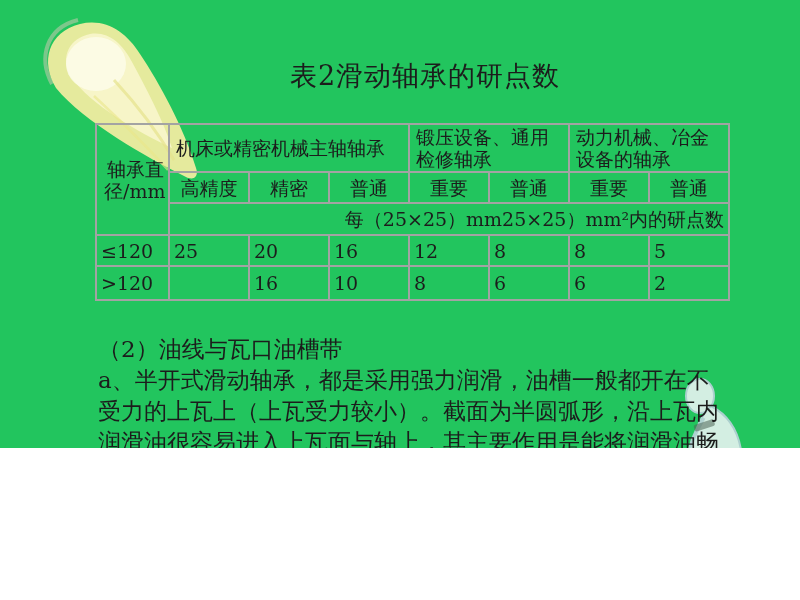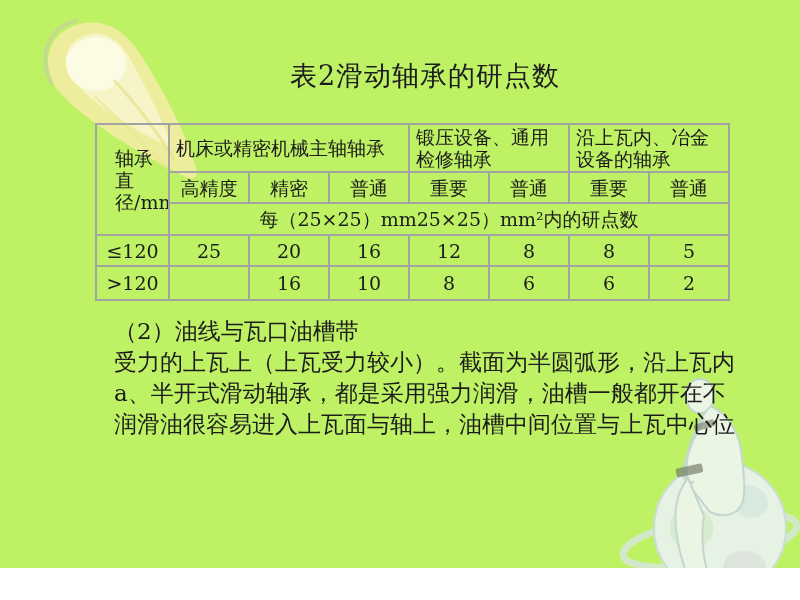--- a/index.html
+++ b/index.html
@@ -1,19 +1,19 @@
 <!DOCTYPE html>
 <html><head>
 <meta charset="utf-8">
 <style>
   html,body{margin:0;padding:0;}
   .slide{
     position:relative;
-    width:800px;height:568px;
-    background:#bef264;
+    width:800px;height:448px;
+    background:#22c55e;
     overflow:hidden;
     font-family:"DejaVu Serif","Liberation Serif",serif;
     color:#1c1c1c;
   }
   
   .comet{position:absolute;left:18px;top:10px;z-index:0;}
   .thinker{position:absolute;left:618px;top:366px;z-index:0;}
   
   .title{
     position:absolute;left:0;top:58px;width:850px;
@@ -29,33 +29,32 @@
     font-size:19px;line-height:22px;
     z-index:2;
     background:transparent;
   }
   .ptable td{
     border:2px solid #a3a3a3;
     padding:0 4px;
     white-space:pre-line;
     overflow:hidden;
   }
-  .ptable .corner{text-align:left;vertical-align:middle;padding-left:18px;}
+  .ptable .corner{text-align:right;vertical-align:middle;padding-left:7px;}
   .ptable .gh{height:46px;text-align:left;vertical-align:middle;padding-left:6px;}
   .ptable .sh{height:29px;text-align:center;}
-  .ptable .unit{height:30px;text-align:center;border-radius:12px;}
-  .ptable .lbl{height:29px;text-align:center;}
-  .ptable .val{height:29px;text-align:center;}
+  .ptable .unit{height:30px;text-align:right;border-radius:12px;}
+  .ptable .lbl{height:29px;}
+  .ptable .val{height:29px;}
   .ptable .r5 td{height:32px;}
   
   .bodytext{
-    position:absolute;left:98px;top:316px;width:620px;
+    position:absolute;left:98px;top:334px;width:620px;
     font-size:23px;line-height:31px;
     z-index:2;
-    margin-left:16px;
   }
   .bline{height:31px;white-space:nowrap;}
 </style>
 </head>
 <body>
 
 <div class="slide">
 
   <svg class="comet" width="195" height="185" viewBox="0 0 195 185" aria-hidden="true">
     <path d="M34,74 C20,48 28,18 60,10" fill="none" stroke-width="4" opacity="0.55" stroke="#c9c9b0"></path>
@@ -93,21 +92,21 @@
         <col style="width:80px">
         <col style="width:80px">
     </colgroup>
     <tbody>
       <tr class="r1">
         <td class="corner" rowspan="3">轴承直
 径/mm</td>
         <td class="gh" colspan="3">机床或精密机械主轴轴承</td>
         <td class="gh" colspan="2">锻压设备、通用
 检修轴承</td>
-        <td class="gh" colspan="2">沿上瓦内、冶金
+        <td class="gh" colspan="2">动力机械、冶金
 设备的轴承</td>
       </tr>
       <tr class="r2">
         <td class="sh">高精度</td>
         <td class="sh">精密</td>
         <td class="sh">普通</td>
         <td class="sh">重要</td>
         <td class="sh">普通</td>
         <td class="sh">重要</td>
         <td class="sh">普通</td>
@@ -133,18 +132,18 @@
         <td class="val">8</td>
         <td class="val">6</td>
         <td class="val">6</td>
         <td class="val">2</td>
       </tr>
     </tbody>
   </table>
 
   <div class="bodytext">
     <div class="bline">（2）油线与瓦口油槽带</div>
+    <div class="bline">a、半开式滑动轴承，都是采用强力润滑，油槽一般都开在不</div>
     <div class="bline">受力的上瓦上（上瓦受力较小）。截面为半圆弧形，沿上瓦内</div>
-    <div class="bline">a、半开式滑动轴承，都是采用强力润滑，油槽一般都开在不</div>
-    <div class="bline">润滑油很容易进入上瓦面与轴上，油槽中间位置与上瓦中心位</div>
+    <div class="bline">润滑油很容易进入上瓦面与轴上，其主要作用是能将润滑油畅</div>
   </div>
 
 </div>
 
 </body></html>

